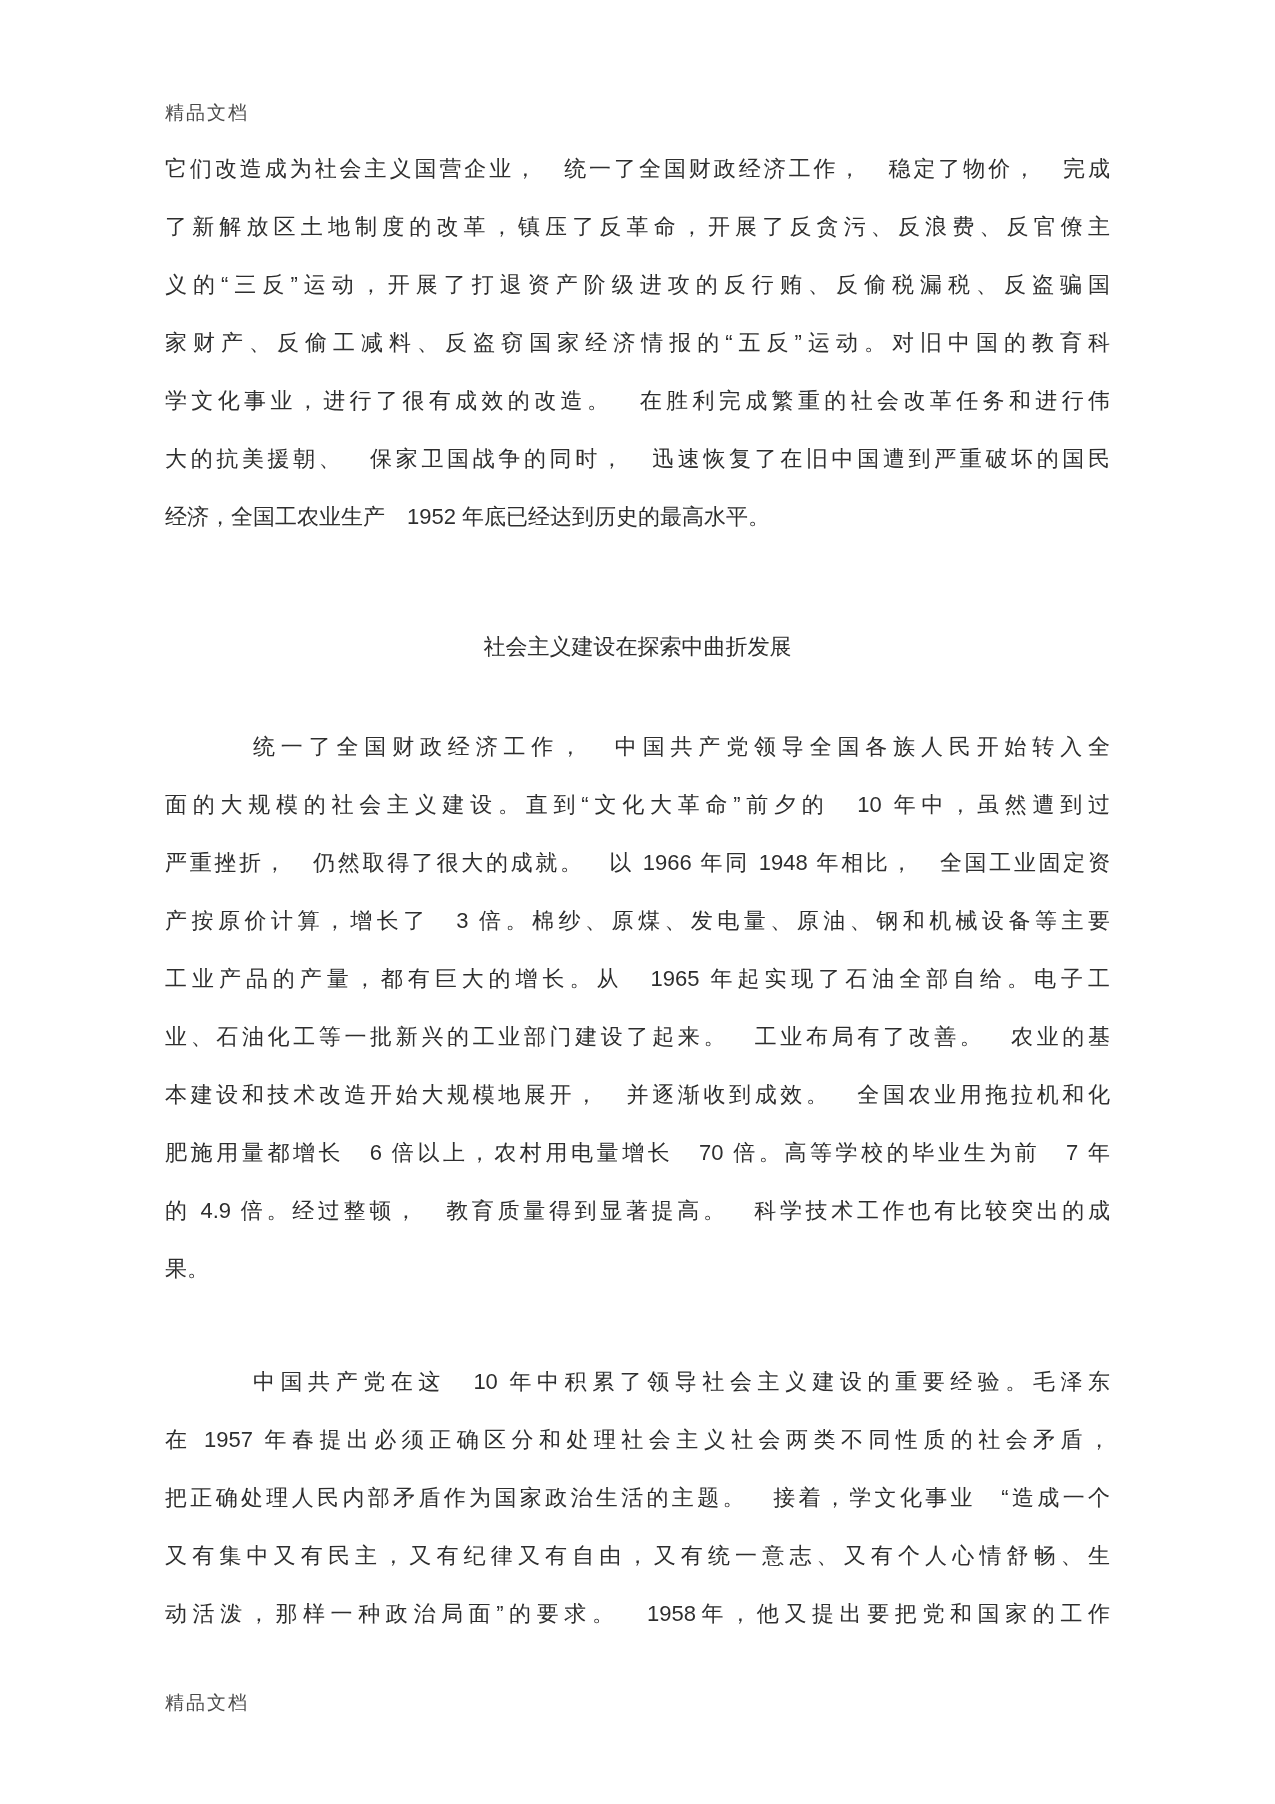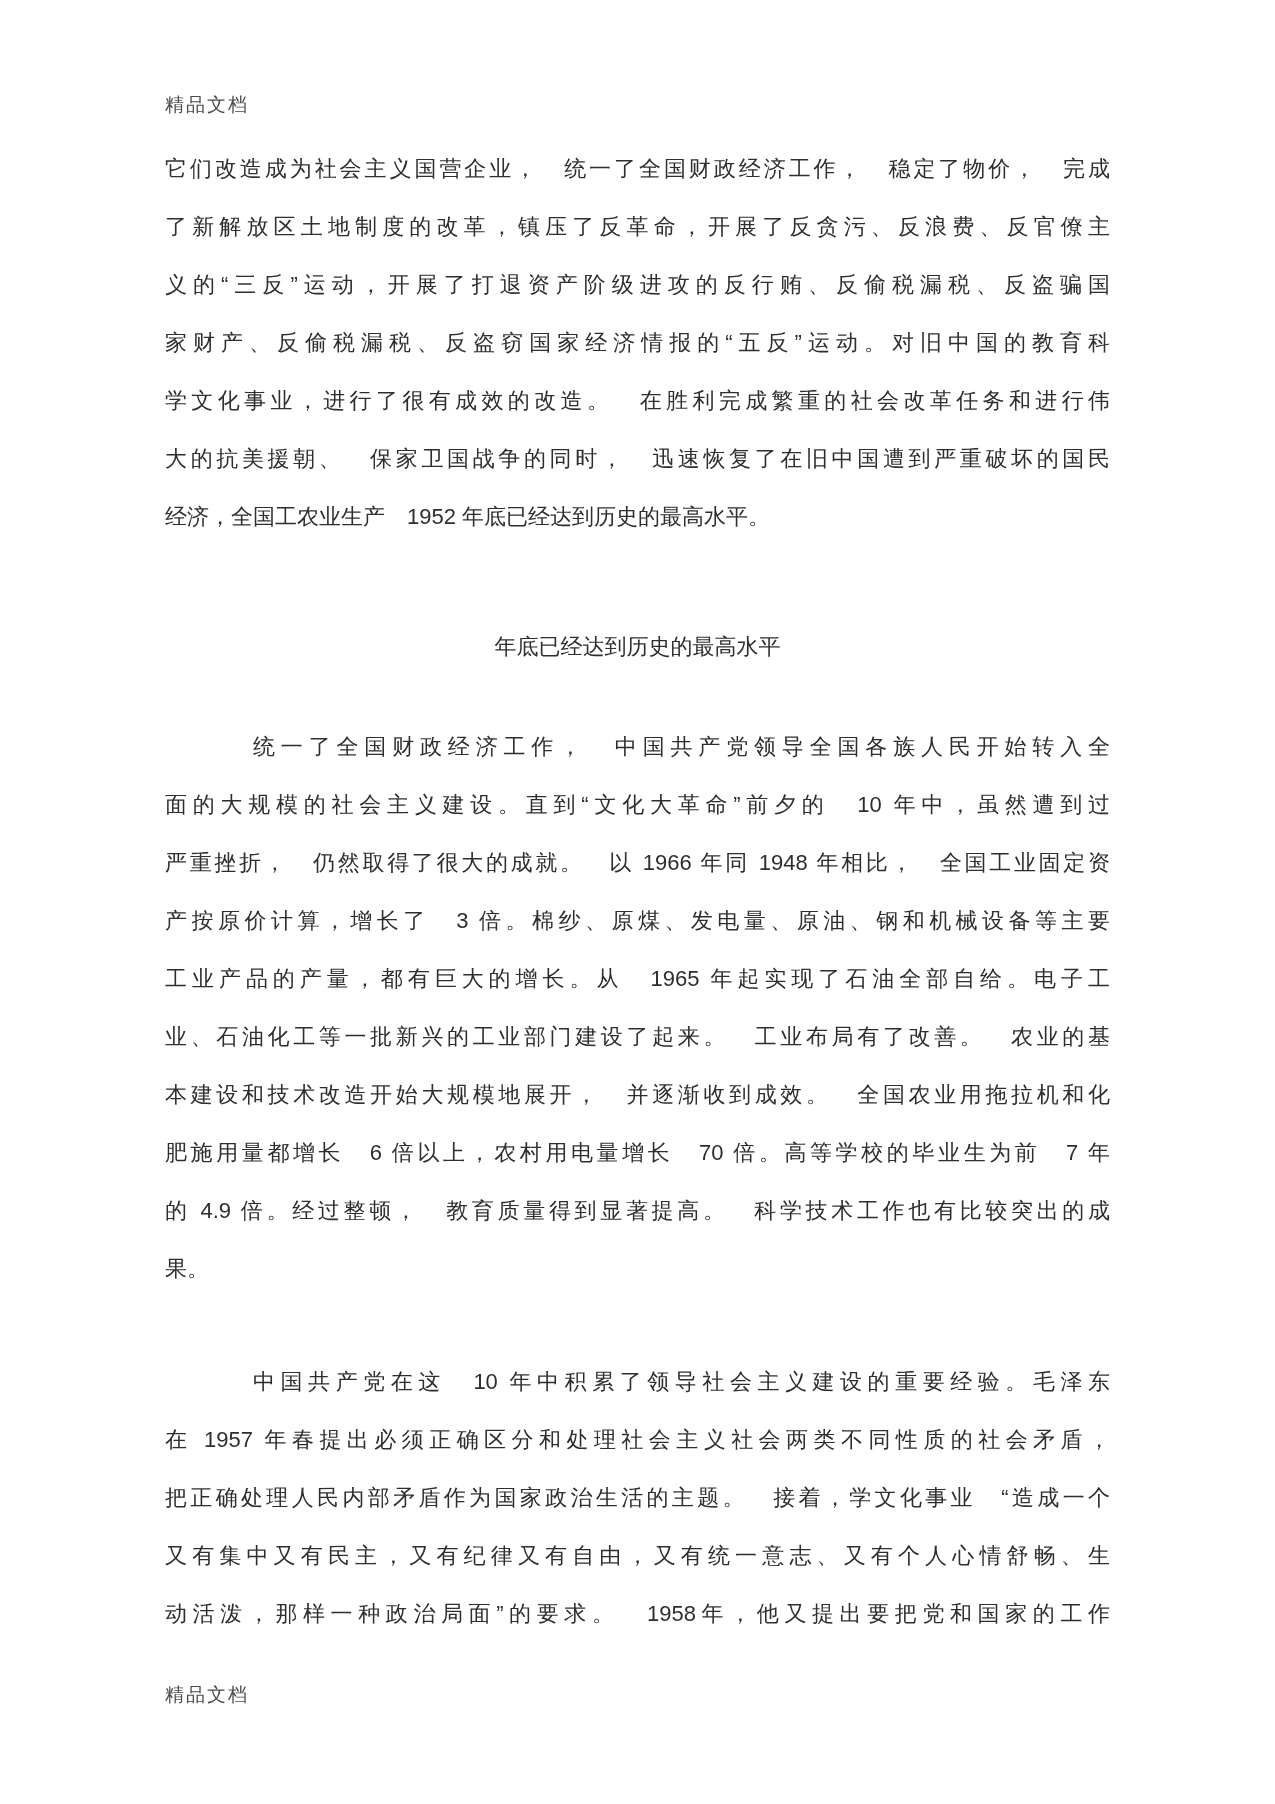--- a/index.html
+++ b/index.html
@@ -16,20 +16,21 @@
     color: #2e2e2e;
     overflow: hidden;
   }
   .watermark {
     position: absolute;
     left: 165px;
     font-size: 19px;
     color: #4a4a4a;
     letter-spacing: 2px;
     white-space: nowrap;
+    margin-top: 8px;
   }
   .watermark.top { top: 92px; }
   .watermark.bottom { top: 1682px; }
   .content {
     position: absolute;
     left: 165px;
     top: 140px;
     width: 945px;
   }
   .para { margin: 0; padding: 0; }
@@ -66,27 +67,27 @@
 <div class="page">
 
   <div class="watermark top">精品文档</div>
 
   <div class="content">
 
     <div class="para p1">
       <div class="line">它们改造成为社会主义国营企业，　统一了全国财政经济工作，　稳定了物价，　完成</div>
       <div class="line">了新解放区土地制度的改革，镇压了反革命，开展了反贪污、反浪费、反官僚主</div>
       <div class="line">义的“三反”运动，开展了打退资产阶级进攻的反行贿、反偷税漏税、反盗骗国</div>
-      <div class="line">家财产、反偷税漏税、反盗窃国家经济情报的“五反”运动。对旧中国的教育科</div>
+      <div class="line">家财产、反偷工减料、反盗窃国家经济情报的“五反”运动。对旧中国的教育科</div>
       <div class="line">学文化事业，进行了很有成效的改造。　在胜利完成繁重的社会改革任务和进行伟</div>
       <div class="line">大的抗美援朝、　保家卫国战争的同时，　迅速恢复了在旧中国遭到严重破坏的国民</div>
       <div class="line no-stretch">经济，全国工农业生产　1952 年底已经达到历史的最高水平。</div>
     </div>
 
-    <div class="section-heading">年底已经达到历史的最高水平</div>
+    <div class="section-heading">社会主义建设在探索中曲折发展</div>
 
     <div class="para p2">
       <div class="line indent">统一了全国财政经济工作，　中国共产党领导全国各族人民开始转入全</div>
       <div class="line">面的大规模的社会主义建设。直到“文化大革命”前夕的　10 年中，虽然遭到过</div>
       <div class="line">严重挫折，　仍然取得了很大的成就。　以 1966 年同 1948 年相比，　全国工业固定资</div>
       <div class="line">产按原价计算，增长了　3 倍。棉纱、原煤、发电量、原油、钢和机械设备等主要</div>
       <div class="line">工业产品的产量，都有巨大的增长。从　1965 年起实现了石油全部自给。电子工</div>
       <div class="line">业、石油化工等一批新兴的工业部门建设了起来。　工业布局有了改善。　农业的基</div>
       <div class="line">本建设和技术改造开始大规模地展开，　并逐渐收到成效。　全国农业用拖拉机和化</div>
       <div class="line">肥施用量都增长　6 倍以上，农村用电量增长　70 倍。高等学校的毕业生为前　7 年</div>

